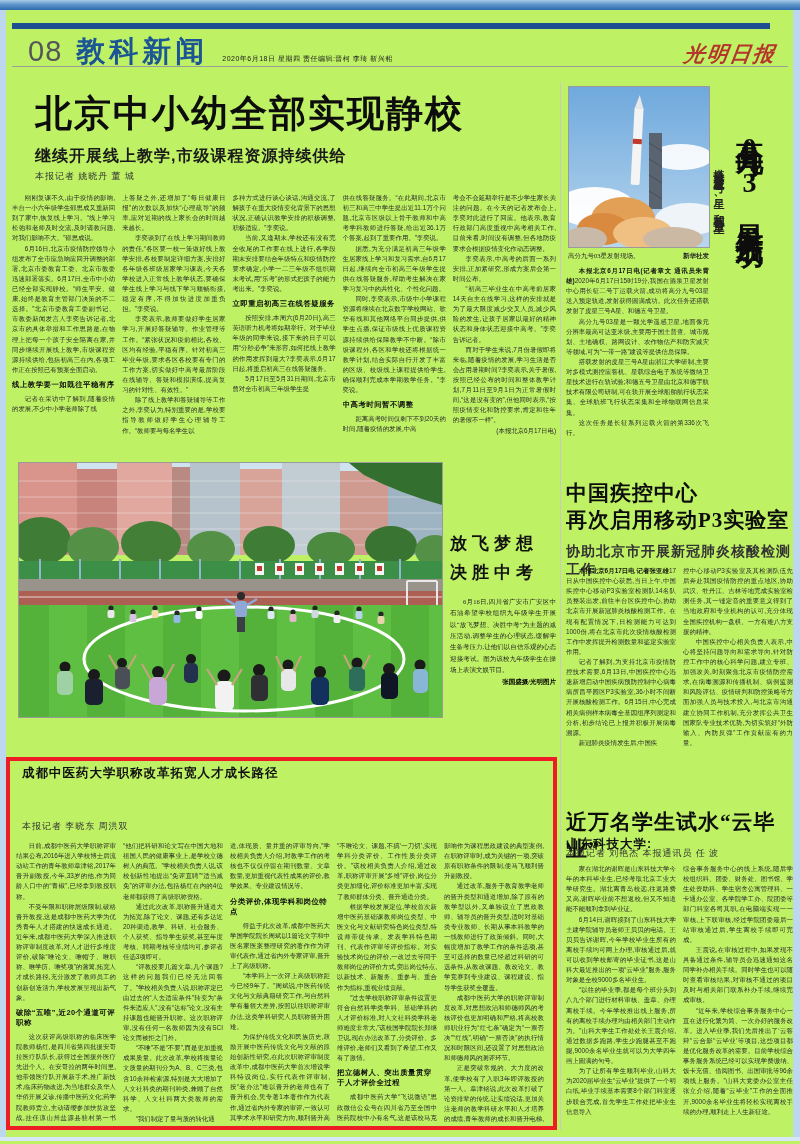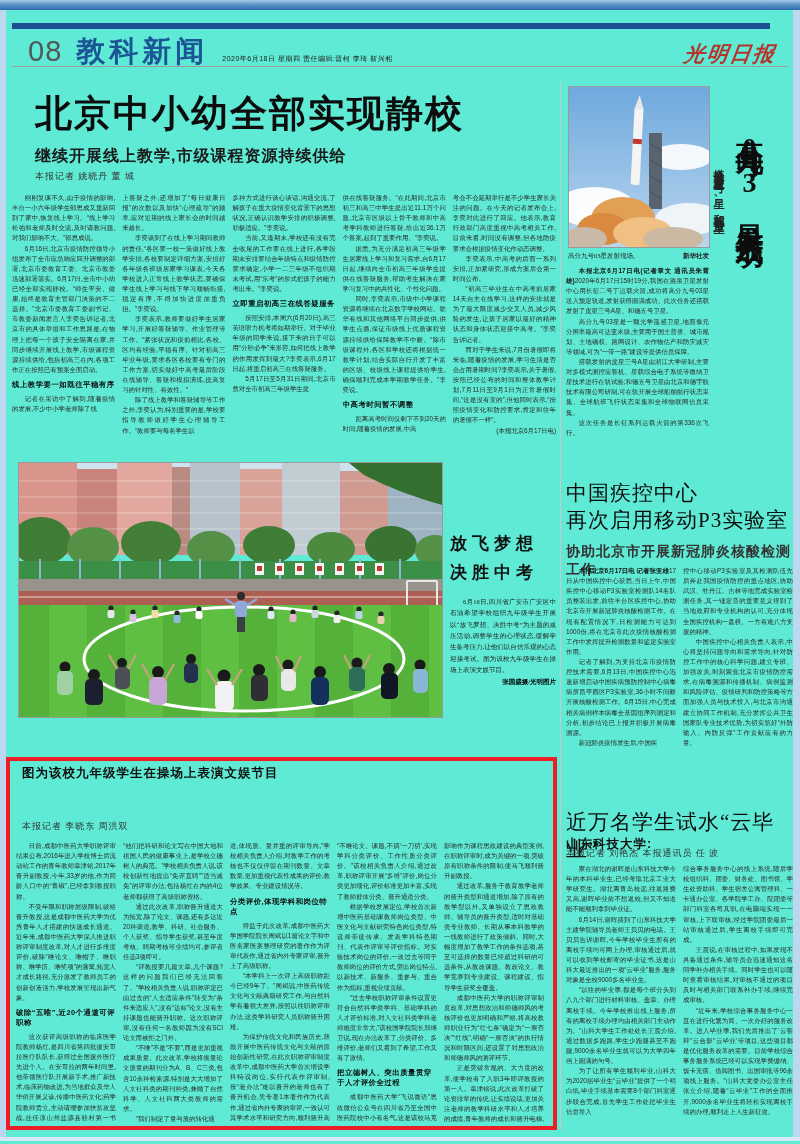--- a/index.html
+++ b/index.html
@@ -1,16 +1,16 @@
 <!DOCTYPE html>
 <html><head>
 <meta charset="utf-8">
 <style>
   html,body{margin:0;padding:0;background:#fff;}
-  .page{position:relative;width:800px;height:1144px;background:#5eead4;overflow:hidden;font-family:"Liberation Sans",sans-serif;}
+  .page{position:relative;width:800px;height:1144px;background:#bef264;overflow:hidden;font-family:"Liberation Sans",sans-serif;}
   .abs{position:absolute;}
   .topbar{left:0;top:0;width:800px;height:10px;background:linear-gradient(180deg,#a6cbea 0%,#5f95c9 45%,#2d6bae 100%);}
   .sideL{left:0;top:10px;width:6px;height:1130px;background:#bdd8ee;}
   .sideR{left:793px;top:10px;width:7px;height:1130px;background:#bdd8ee;}
   .botbar{left:0;top:1137px;width:800px;height:4px;background:#d7e7f5;}
   .navyrule{background:#1d4e91;height:6px;}
   .grayrule{background:#9b9b9b;height:1px;}
   .vrule{background:#c9c9c9;width:1px;}
   .hdrrow{display:flex;align-items:baseline;gap:14px;}
   .pagenum{font-size:29px;color:#55565a;letter-spacing:1px;}
@@ -27,21 +27,21 @@
   .noind{text-indent:0;}
   .pr{text-align:right;}
   .bh{font-size:7.4px;font-weight:bold;margin:5px 0 4px;color:#0d0d0d;letter-spacing:.5px;}
   .photoframe{border:1px solid #9a9a9a;box-sizing:border-box;}
   .capttl{font-family:"Liberation Serif",serif;font-weight:bold;font-size:17px;letter-spacing:5px;color:#111;line-height:1.7;}
   .captext{font-size:6.5px;line-height:1.75;text-align:justify;text-indent:2em;font-family:"Liberation Serif",serif;color:#222;margin:8px 0 0;}
   .capcredit{font-size:6.5px;font-weight:bold;text-align:right;font-family:"Liberation Serif",serif;margin-top:3px;}
   .pcap{font-size:6.5px;font-family:"Liberation Serif",serif;display:flex;justify-content:space-between;color:#222;}
   .vtitle{writing-mode:vertical-rl;text-orientation:upright;font-size:28px;font-weight:900;letter-spacing:4px;color:#0d0d0d;font-family:"Liberation Serif",serif;line-height:1;}
   .vsub{writing-mode:vertical-rl;text-orientation:upright;font-size:11px;font-weight:bold;letter-spacing:2px;color:#222;line-height:1;}
-  .h2{font-size:21px;font-weight:400;color:#0d0d0d;line-height:1.3;letter-spacing:1px;font-family:"Liberation Serif",serif;}
+  .h2{font-size:21px;font-weight:700;color:#0d0d0d;line-height:1.3;letter-spacing:1px;font-family:"Liberation Serif",serif;}
   .h2sub{font-size:14px;font-weight:bold;color:#333;letter-spacing:1px;}
   .kicker{font-size:12.5px;font-weight:bold;color:#111;letter-spacing:1px;}
   .h3{font-size:27px;font-weight:900;color:#0d0d0d;letter-spacing:1px;}
   .redbox{border:4px solid #ee1c24;box-sizing:border-box;pointer-events:none;}
 </style>
 </head>
 <body>
 
 <div class="page">
 
@@ -363,21 +363,21 @@
         <p class="bp"><b>本报北京6月17日电 记者张亚雄</b>17日从中国疾控中心获悉,当日上午,中国疾控中心移动P3实验室检测队14名队员整装出发,前往丰台区疾控中心,协助北京市开展新冠肺炎核酸检测工作。在现有配置情况下,日检测能力可达到1000份,将在北京市此次疫情核酸检测工作中发挥提升检测数量和鉴定实验室作用。</p>
         <p class="bp">记者了解到,为支持北京市疫情防控技术需要,6月13日,中国疾控中心迅速新增启动中国疾病预防控制中心病毒病所昌平园区P3实验室,36小时不间断开展核酸检测工作。6月15日,中心完成相关病例样本病毒全基因组序列测定和分析,初步结论已上报并积极开展病毒溯源。</p>
         <p class="bp">新冠肺炎疫情发生后,中国疾</p>
       </div>
     <div class="col">
         <p class="bp noind">控中心移动P3实验室及其检测队伍先后奔赴我国疫情防控的重点地区,协助武汉、牡丹江、吉林等地完成实验室检测任务,其一锤定音的重要意义得到了当地政府和专业机构的认可,充分体现全国疾控机构一盘棋、一方有难八方支援的精神。</p>
         <p class="bp">中国疾控中心相关负责人表示,中心将坚持问题导向和需求导向,针对防控工作中的核心科学问题,建立专班、加强攻关,时刻聚焦北京市疫情防控需求,在病毒溯源和传播机制、病例监测和风险评估、疫情研判和防控策略等方面加强人员与技术投入,与北京市沟通建立协同工作机制,充分发挥公共卫生国家队专业技术优势,为切实筑好“外防输入、内防反弹”工作贡献应有的力量。</p>
       </div>
   </div>
 
-  <div class="abs kicker" style="left:22px;top:765px;">图为该校九年级学生在操场上表演文娱节目</div>
+  <div class="abs kicker" style="left:22px;top:765px;">成都中医药大学职称改革拓宽人才成长路径</div>
   <div class="abs byline" style="left:22px;top:820px;">本报记者 李晓东 周洪双</div>
   <div class="abs cols" style="left:16px;top:841px;width:528px;height:282px;">
     <div class="col">
         <p class="bp">日前,成都中医药大学职称评审结果公布,2016年进入学校博士后流动站工作的青年教师章津铭,2017年晋升副教授,今年,33岁的他,作为同龄人口中的“青椒”,已经拿到教授职称。</p>
         <p class="bp">不受年限和职称层级限制,破格晋升教授,这是成都中医药大学为优秀青年人才搭建的快速成长通道。近年来,成都中医药大学深入推进职称评审制度改革,对人才进行多维度评价,破除“唯论文、唯帽子、唯职称、唯学历、唯奖项”的藩篱,拓宽人才成长路径,充分激发了教师员工的创新创造活力,学校发展呈现出新气象。</p>
         <div class="bh">破除“五唯”,近20个通道可评职称</div>
         <p class="bp">这次获评高级职称的临床医学院教师杨红,是四川省第四批援安哥拉医疗队队长,获得过全国援外医疗先进个人。在安哥拉的两年时间里,他带领医疗队开展新手术,推广新技术,临床药物改进,为当地群众及华人华侨开展义诊,传播中医药文化;药学院教师贾立,主动请缨参加扶贫攻坚战,挂任凉山州盐源县驻村第一书记、综合帮扶工作队队长,实现了从博士到战士的转变。</p>
       </div>
     <div class="col">
         <p class="bp noind">“他们把科研和论文写在中国大地和祖国人民的健康事业上,是学校立德树人的典范。”学校相关负责人说,该校创新性地提出“免评直聘”“适当减免”的评审办法,包括杨红在内的4位老师都获得了高级职称资格。</p>

